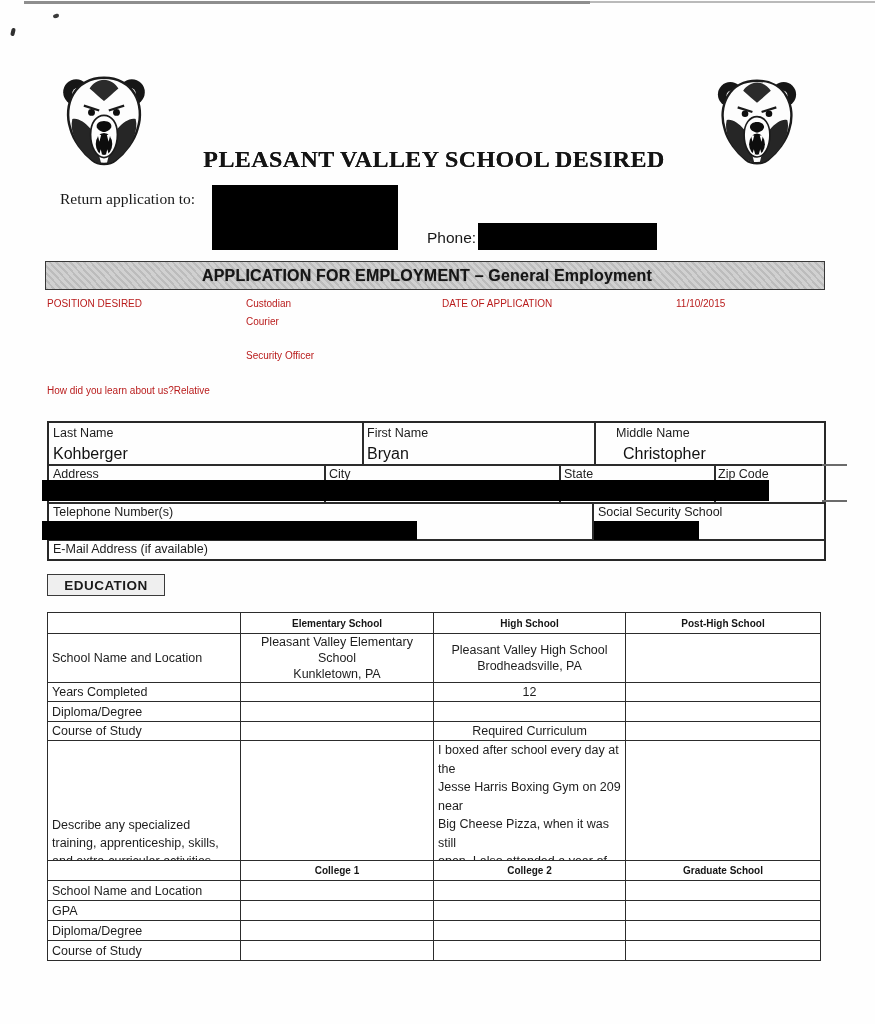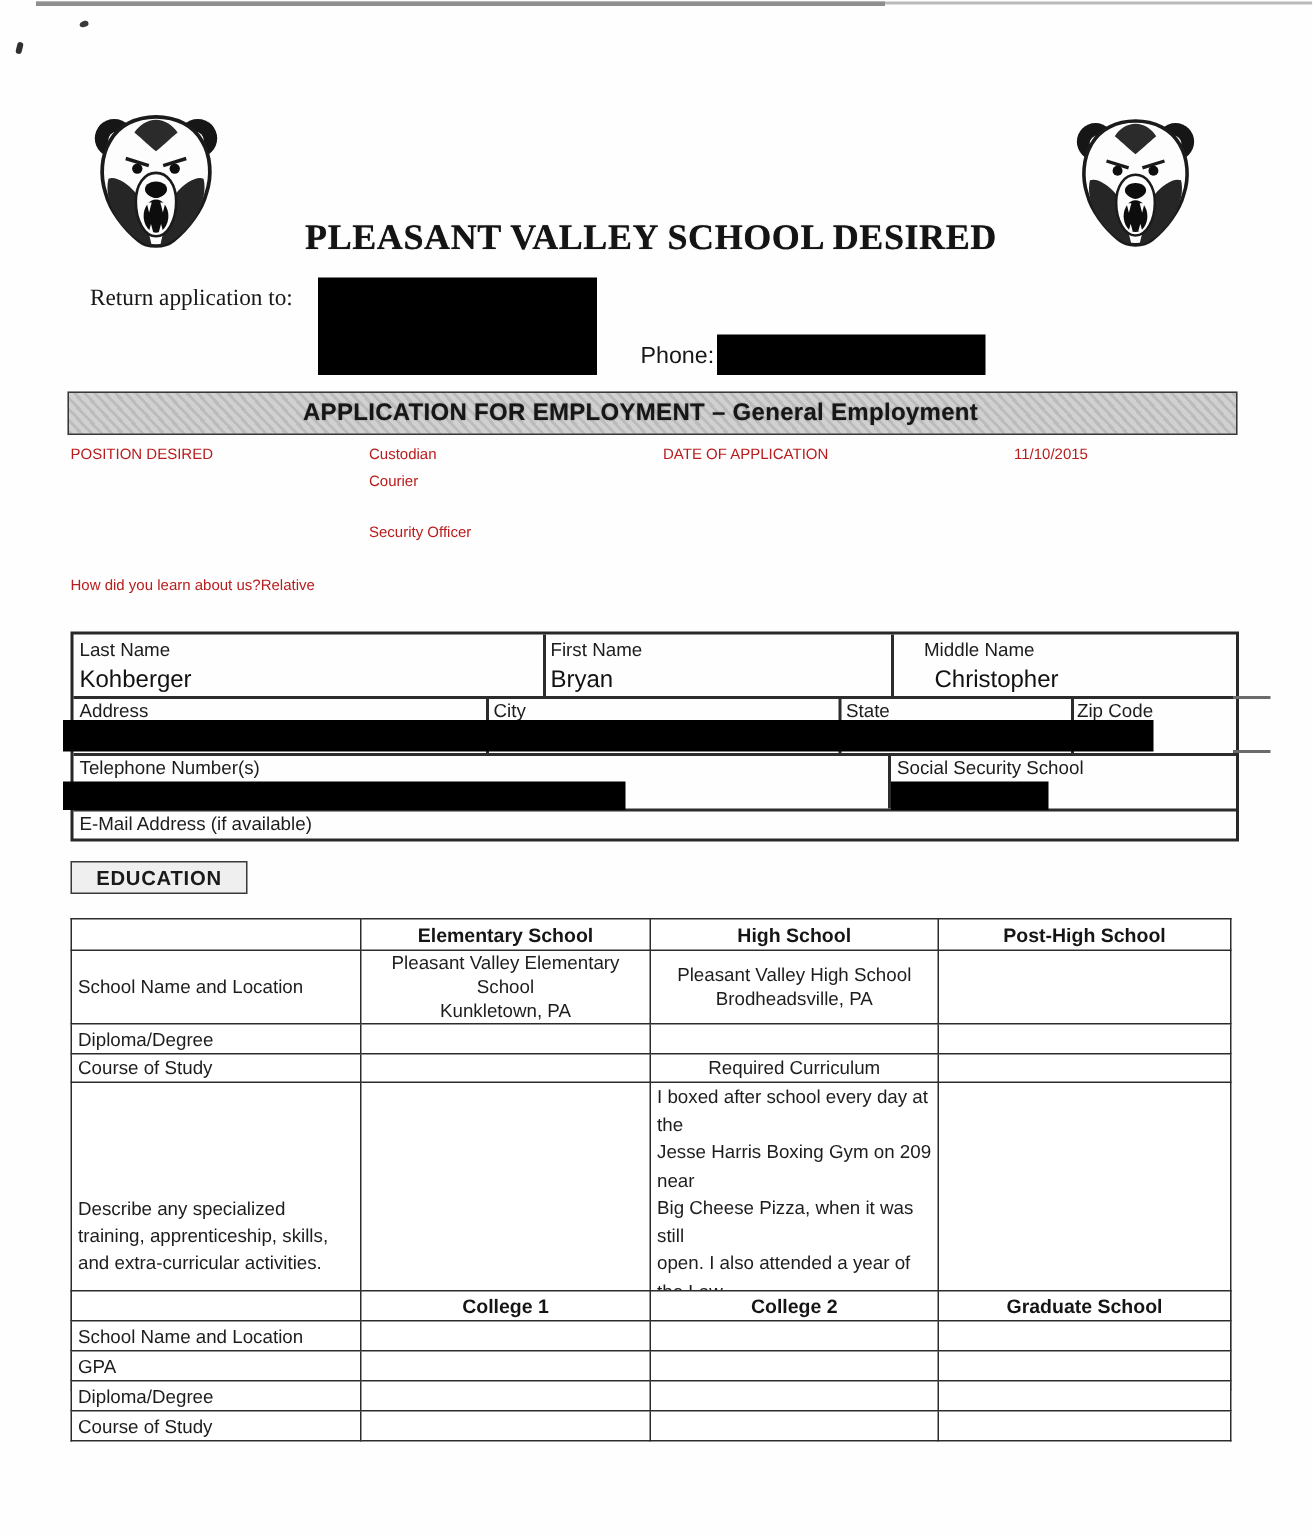--- a/index.html
+++ b/index.html
@@ -38,21 +38,21 @@
   .pblock .val{position:absolute;font-size:16px;color:#111;white-space:nowrap;z-index:3;}
 
   
   .edu-box{position:absolute;left:47px;top:574px;width:116px;height:20px;border:1.8px solid #3a3a3a;
            background:#efefef;display:flex;align-items:center;justify-content:center;
            font-weight:bold;font-size:13.5px;letter-spacing:.5px;color:#1a1a1a;}
 
   table.form{position:absolute;border-collapse:collapse;table-layout:fixed;background:#fff;}
   table.form td,table.form th{border:1.7px solid #2c2c2c;font-size:12.5px;padding:0 4px;
       vertical-align:middle;color:#1d1d1d;overflow:hidden;}
-  table.form th{font-weight:bold;text-align:center;font-size:13px;color:#151515;}
+  table.form th{font-weight:bold;text-align:center;font-size:10px;color:#151515;}
   td.cc{text-align:center;}
   .pre{white-space:pre-line;}
   .small{font-size:10.5px;line-height:16px;}
   .yrs{font-size:11px;}
   td.lab-top{vertical-align:top;padding-top:3px;line-height:18px;}
   td.para{vertical-align:top;padding-top:6px;font-size:10.5px;line-height:18.5px;text-align:left;}
 
   .bear{position:absolute;}
 </style>
 </head>
@@ -186,20 +186,26 @@
       <th>Post-High School</th>
     </tr>
     <tr style="height:39px;">
       <td>School Name and Location</td>
       <td class="cc small pre">Pleasant Valley Elementary School
 Kunkletown, PA</td>
       <td class="cc small pre">Pleasant Valley High School
 Brodheadsville, PA</td>
       <td class="cc small"></td>
     </tr>
+    <tr style="height:19px;">
+      <td>Years Completed</td>
+      <td class="cc yrs"></td>
+      <td class="cc yrs">12</td>
+      <td class="cc yrs"></td>
+    </tr>
     <tr style="height:20px;">
       <td>Diploma/Degree</td>
       <td class="cc"></td>
       <td class="cc"></td>
       <td class="cc"></td>
     </tr>
     <tr style="height:19px;">
       <td>Course of Study</td>
       <td class="cc small"></td>
       <td class="cc small">Required Curriculum</td>

